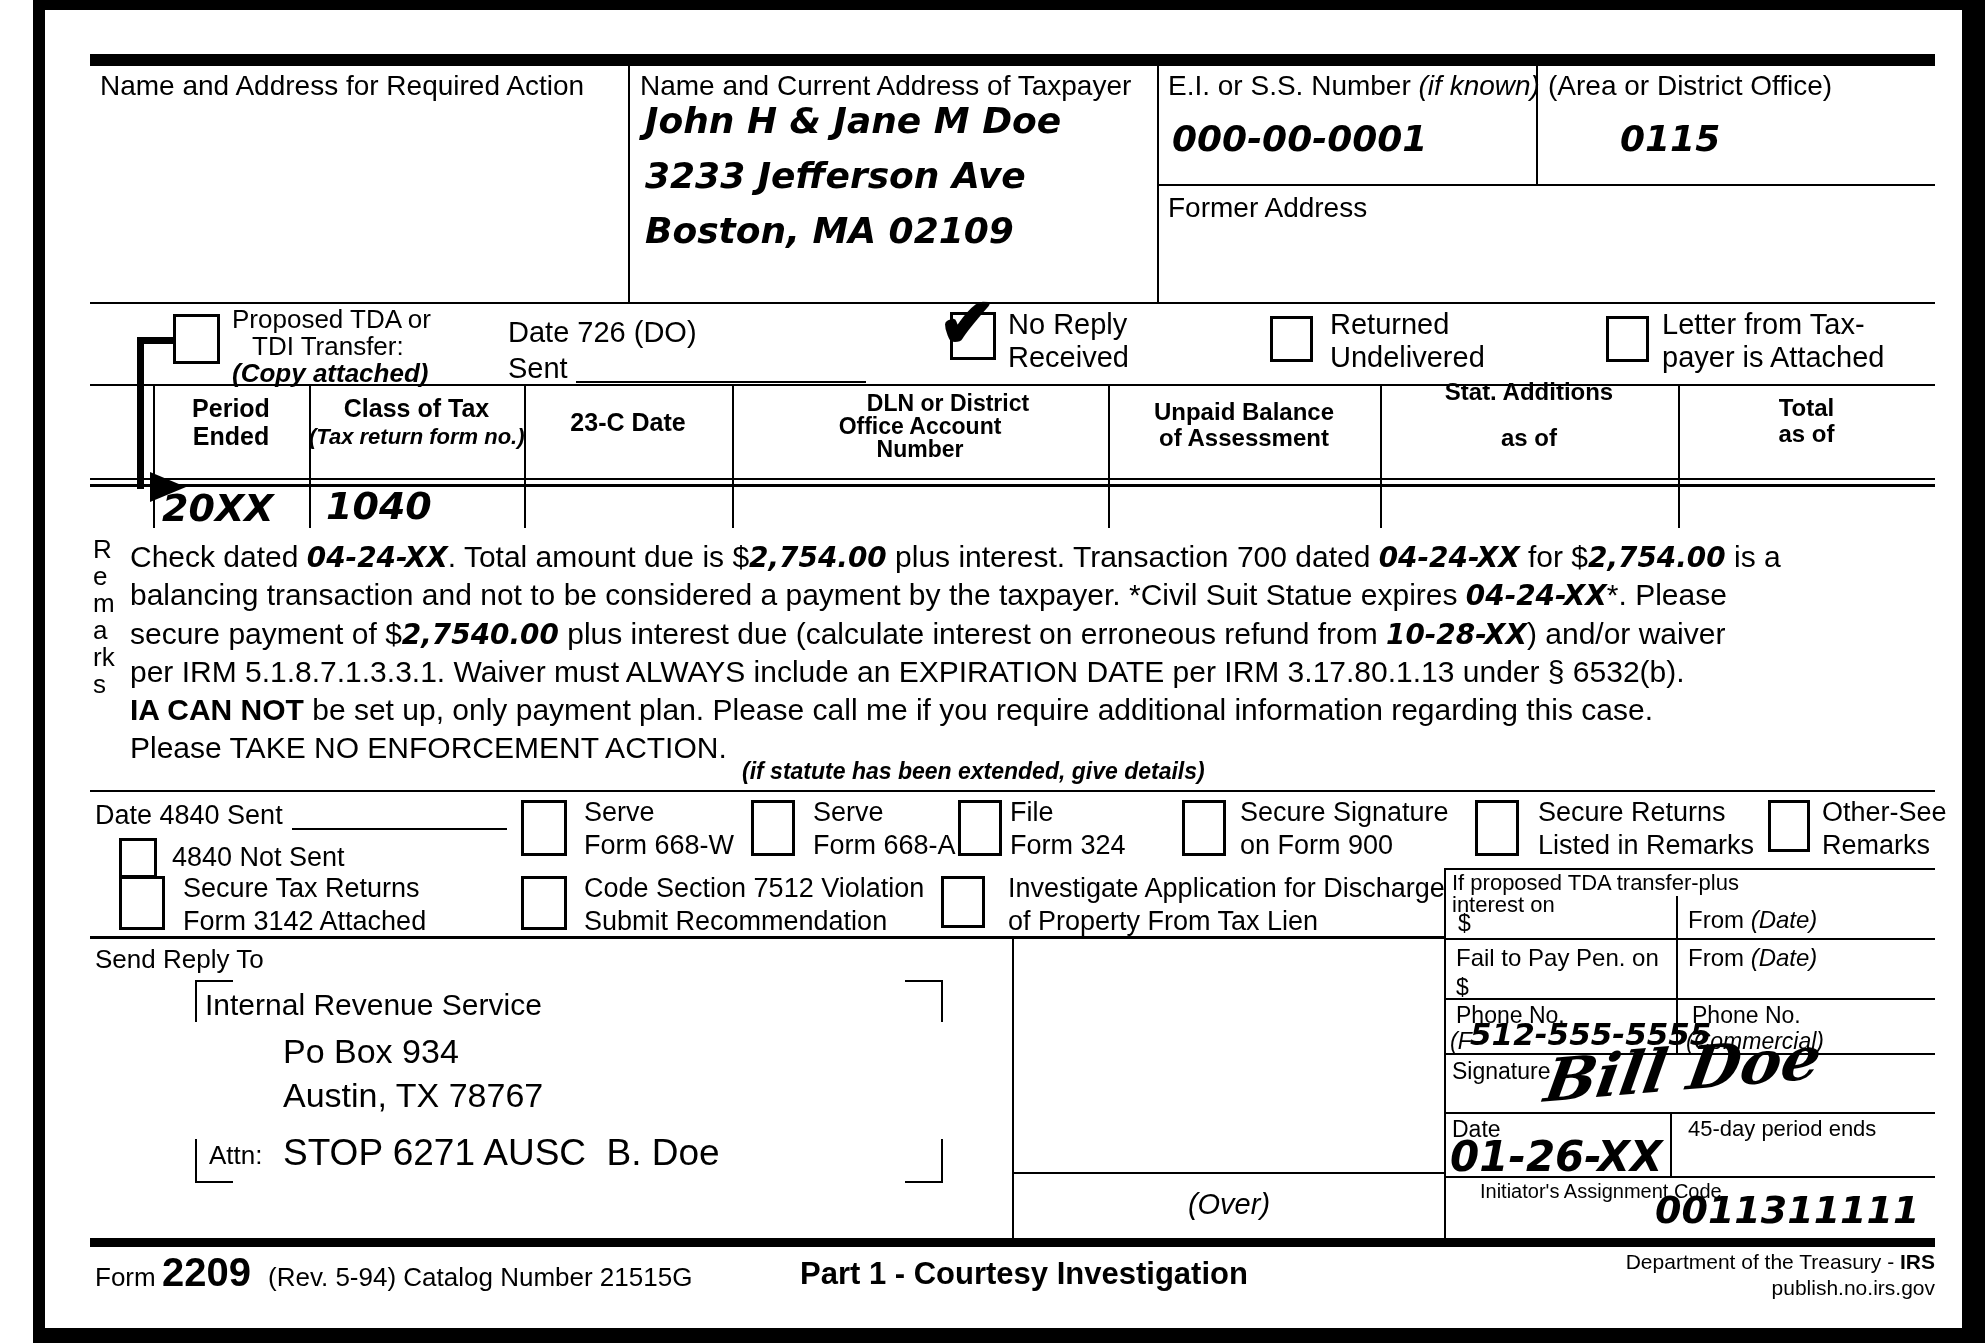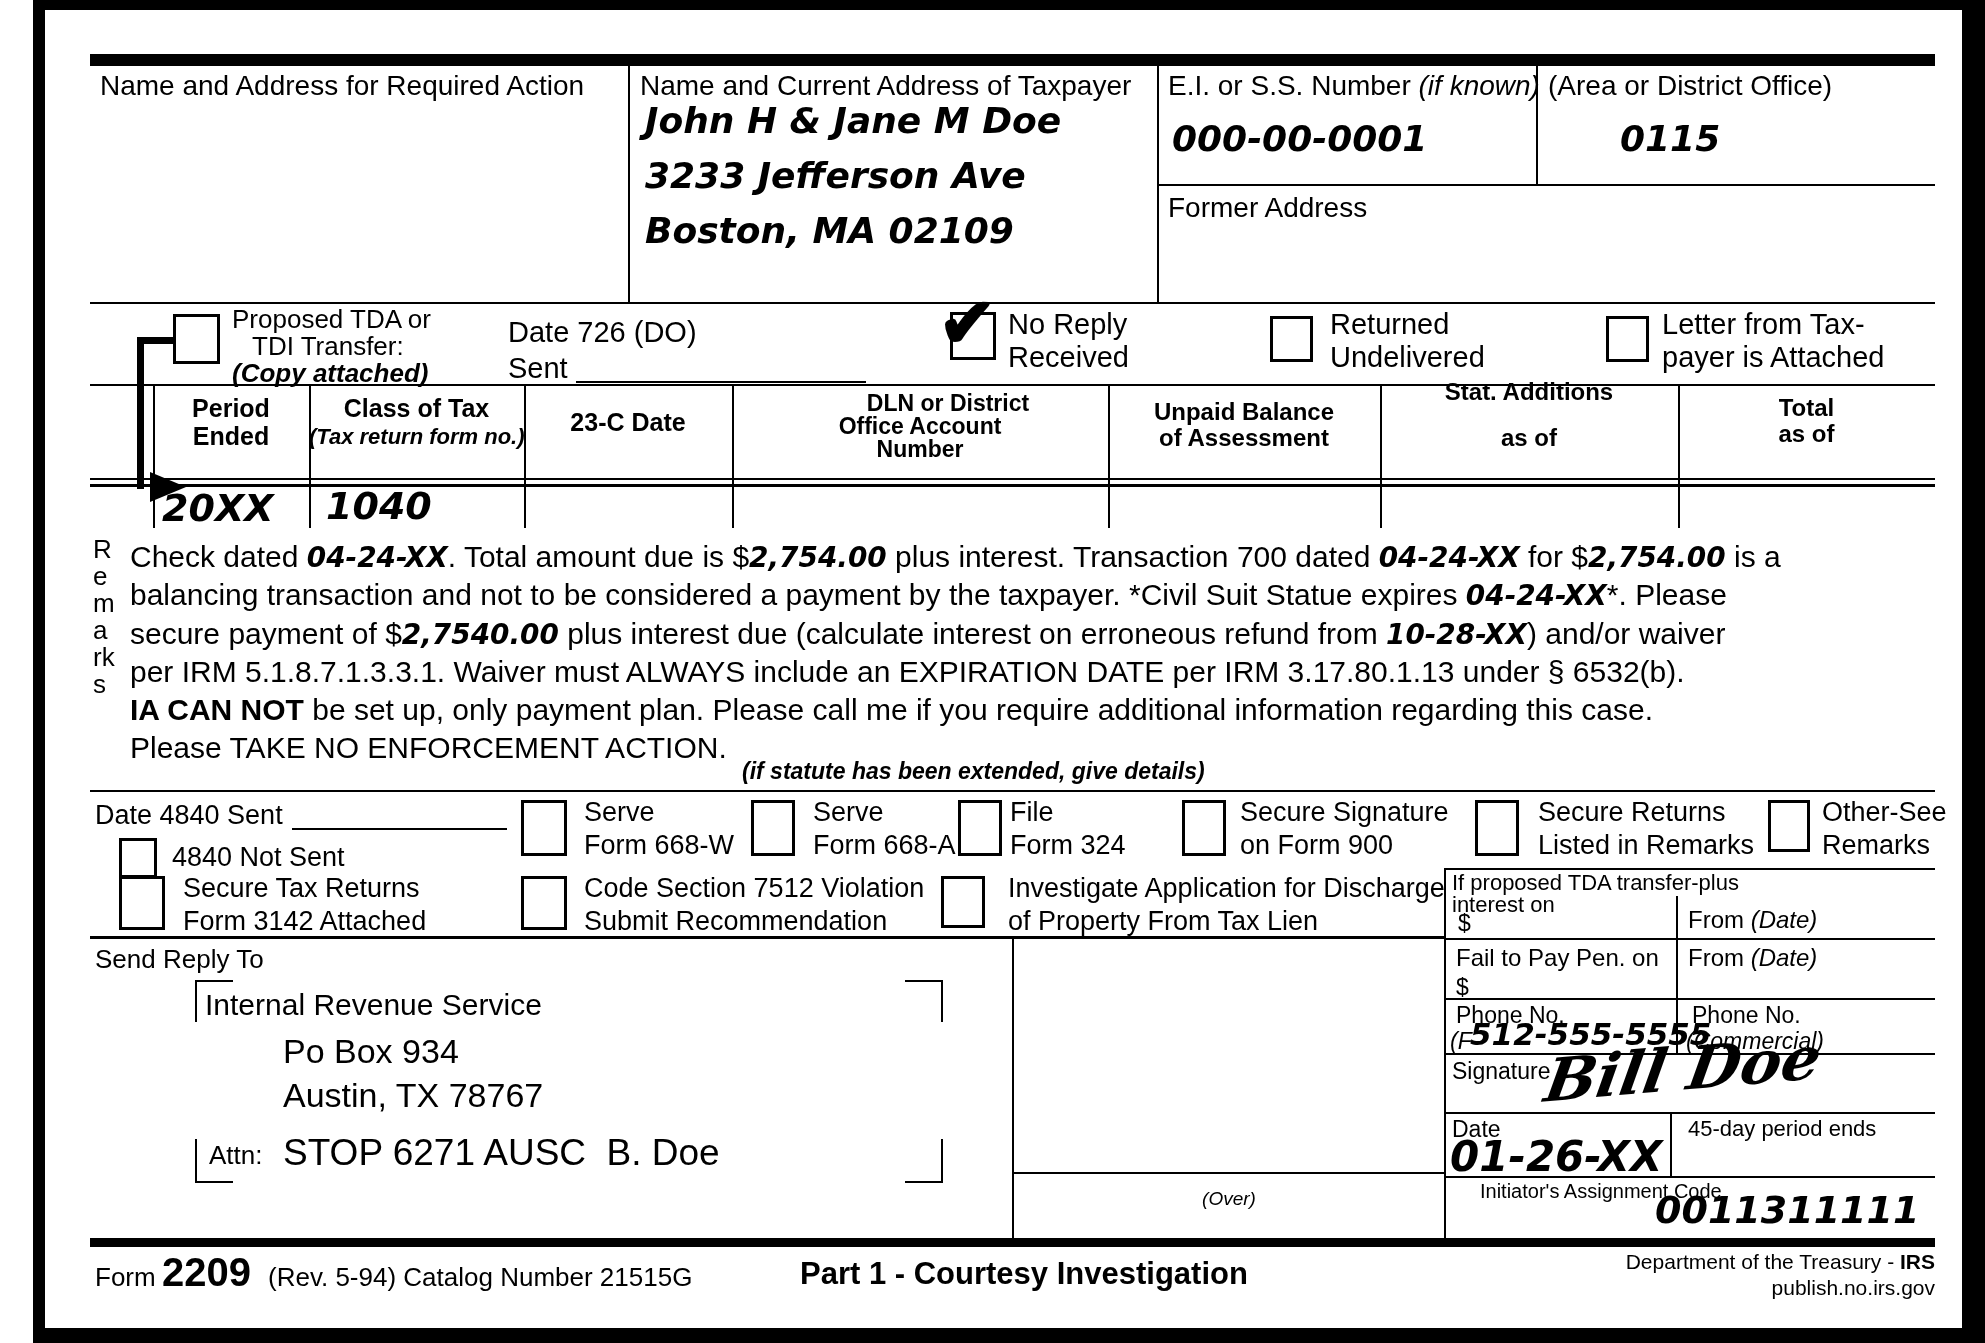--- a/index.html
+++ b/index.html
@@ -157,21 +157,21 @@
   <div class="bar" style="left:941px;top:1139px;width:2px;height:44px;"></div>
   <div class="bar" style="left:905px;top:1181px;width:38px;height:2px;"></div>
 
   <div class="t" style="left:205px;top:988px;font-size:30px;">Internal Revenue Service</div>
   <div class="t" style="left:283px;top:1032px;font-size:34px;">Po Box 934</div>
   <div class="t" style="left:283px;top:1076px;font-size:34px;">Austin, TX 78767</div>
   <div class="t" style="left:209px;top:1140px;font-size:26px;">Attn:</div>
   <div class="t" style="left:283px;top:1132px;font-size:37px;">STOP 6271 AUSC  B. Doe</div>
 
   <div class="bar" style="left:1014px;top:1172px;width:430px;height:2px;"></div>
-  <div class="t i c" style="left:1014px;width:430px;top:1188px;font-size:19px;">(Over)</div>
+  <div class="t i c" style="left:1014px;width:430px;top:1188px;font-size:29px;">(Over)</div>
 
   <div class="bar" style="left:1444px;top:868px;width:491px;height:2px;"></div>
   <div class="bar" style="left:1444px;top:868px;width:2px;height:370px;"></div>
   <div class="bar" style="left:1444px;top:938px;width:491px;height:2px;"></div>
   <div class="bar" style="left:1444px;top:998px;width:491px;height:2px;"></div>
   <div class="bar" style="left:1444px;top:1053px;width:491px;height:2px;"></div>
   <div class="bar" style="left:1444px;top:1112px;width:491px;height:2px;"></div>
   <div class="bar" style="left:1444px;top:1176px;width:491px;height:2px;"></div>
   <div class="bar" style="left:1676px;top:896px;width:2px;height:44px;"></div>
   <div class="bar" style="left:1676px;top:938px;width:2px;height:62px;"></div>

